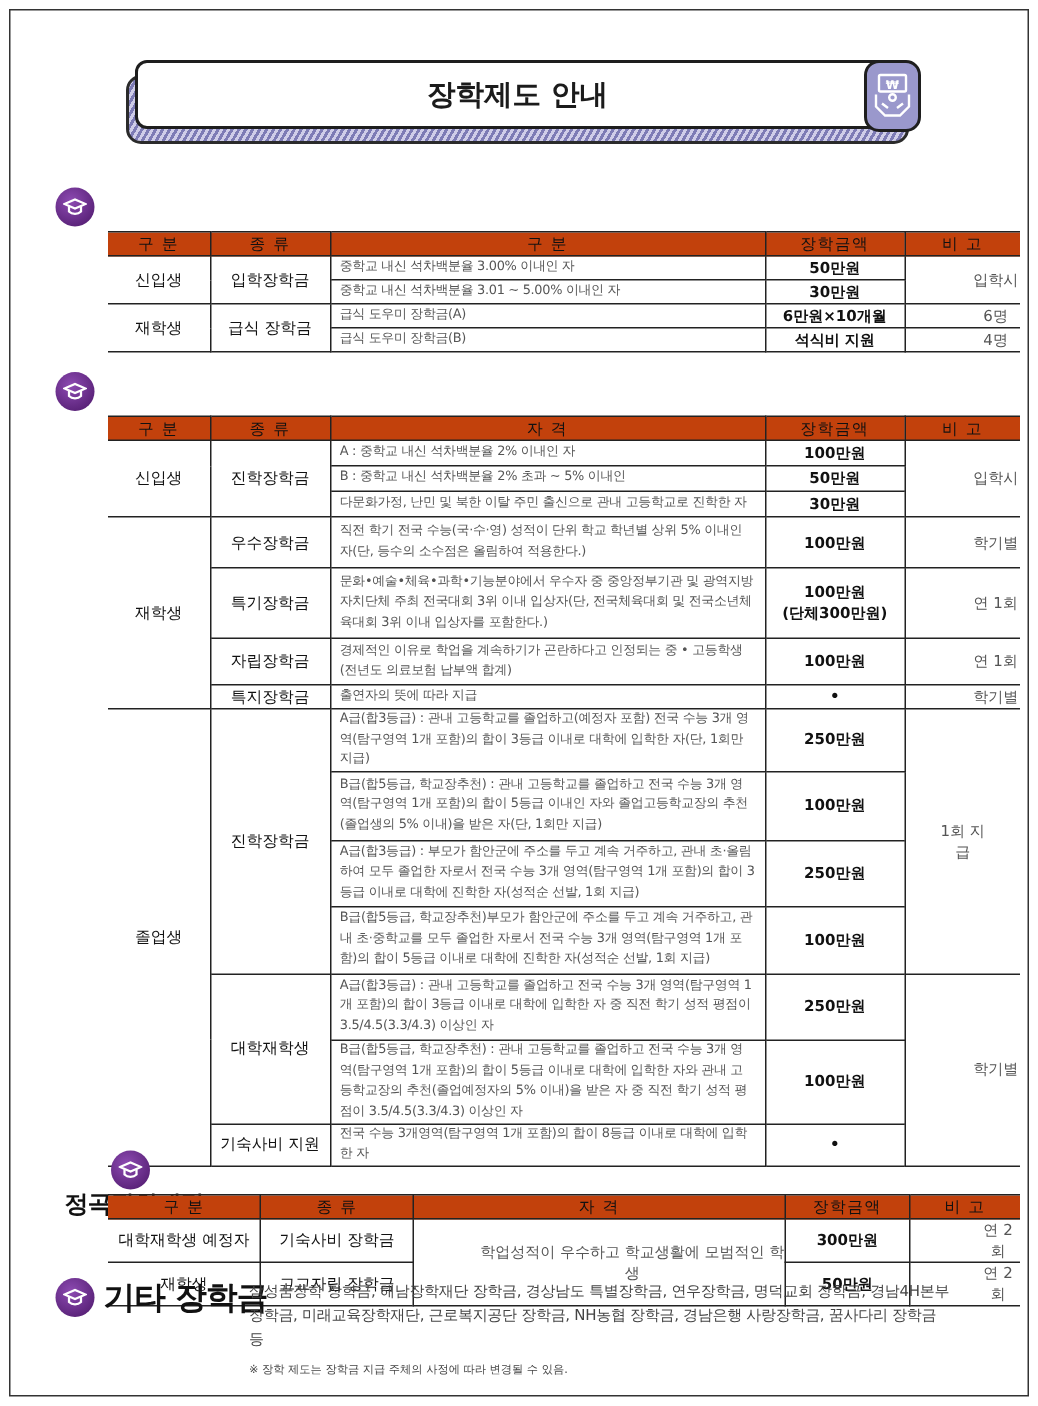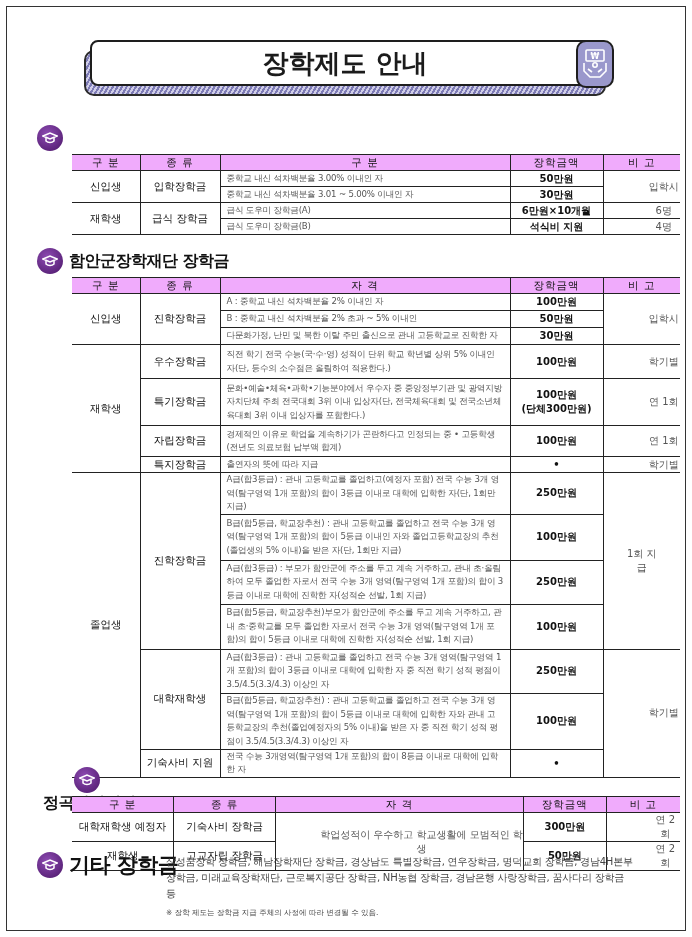--- a/index.html
+++ b/index.html
@@ -7,31 +7,31 @@
   body { font-family: "DejaVu Sans", "Liberation Sans", sans-serif; color: #222; position: relative; }
 
   .frame { position: absolute; left: 6px; top: 6px; width: 680px; height: 925px; border: 1.5px solid #333; }
 
   
   .banner { position: absolute; left: 84px; top: 40px; width: 530px; height: 56px; }
   .banner-shadow { position: absolute; left: 0; top: 10px; width: 522px; height: 46px; border: 2px solid #2b2b2b; border-radius: 10px;
     background: repeating-linear-gradient(-60deg, #7d7bb5 0 2px, #cfcde8 2px 4px); }
   .banner-main { position: absolute; left: 6px; top: 0; width: 510px; height: 46px; background: #fff; border: 2.5px solid #1e1e1e; border-radius: 8px;
     display: flex; align-items: center; justify-content: center; }
-  .banner-title { font-family: "DejaVu Sans", sans-serif; font-weight: bold; font-size: 26px; letter-spacing: 0px; color: #1b1b1b; text-align: right; }
+  .banner-title { font-family: "DejaVu Sans", sans-serif; font-weight: bold; font-size: 19px; letter-spacing: 0px; color: #1b1b1b; text-align: right; }
   .banner-badge { position: absolute; right: 0; top: 0; width: 38px; height: 48px; background: #9a98cc; border: 2.5px solid #1e1e1e; border-radius: 10px;
     display: flex; align-items: center; justify-content: center; }
 
   
   .section-head { position: absolute; left: 37px; display: flex; align-items: center; }
   .sec-icon { width: 26px; height: 26px; border-radius: 50%; background: radial-gradient(circle at 40% 35%, #8d4bb2, #5b237a 75%); display: flex; align-items: center; justify-content: center; }
   .sec-title { margin-left: 6px; font-weight: bold; font-size: 16px; color: #111; letter-spacing: -0.5px; }
 
   table { position: absolute; border-collapse: collapse; font-size: 9.5px; }
-  th { background: #f0abfc; font-weight: normal; font-size: 10.5px; color: #111; border: 1px solid #222; border-top: 1.5px solid #222; border-bottom: 1.5px solid #222; height: 16px; letter-spacing: 1px; }
+  th { background: #c2410c; font-weight: normal; font-size: 10.5px; color: #111; border: 1px solid #222; border-top: 1.5px solid #222; border-bottom: 1.5px solid #222; height: 16px; letter-spacing: 1px; }
   td { border: 1px solid #222; text-align: center; color: #333; font-size: 10px; }
   td.desc { text-align: left; padding: 0 6px; color: #555; font-size: 8.6px; line-height: 13.5px; letter-spacing: -0.2px; }
   td.amount { font-weight: bold; color: #111; font-size: 10px; }
   td.note { color: #555; font-size: 10px; padding-left: 44px; }
   td.cat { color: #111; font-size: 10.5px; }
   table tr:last-child td { border-bottom: 1.5px solid #222; }
   table td:first-child, table th:first-child { border-left: none; }
   table td:last-child, table th:last-child { border-right: none; }
 
   .other { position: absolute; left: 166px; top: 854px; font-size: 10px; color: #444; line-height: 16px; width: 470px; letter-spacing: -0.2px; }
@@ -109,21 +109,20 @@
 </tbody>
   </table>
 
 <div class="section-head" style="top:248px;">
   <div class="sec-icon">
     <svg width="16" height="14" viewBox="0 0 16 14" fill="none" stroke="#fff" stroke-width="1.5">
         <path d="M1 5 L8 2 L15 5 L8 8 Z"></path>
         <path d="M4 6.5 v3.5 c2 2 6 2 8 0 v-3.5"></path>
       </svg>
   </div>
-  <span class="sec-title">함안군장학재단 장학금</span>
 </div>
 
 <table style="left:72px; top:277px; width:608px;">
   <colgroup>
       <col style="width:68px">
       <col style="width:80px">
       <col style="width:290px">
       <col style="width:93px">
       <col style="width:77px">
     </colgroup>

